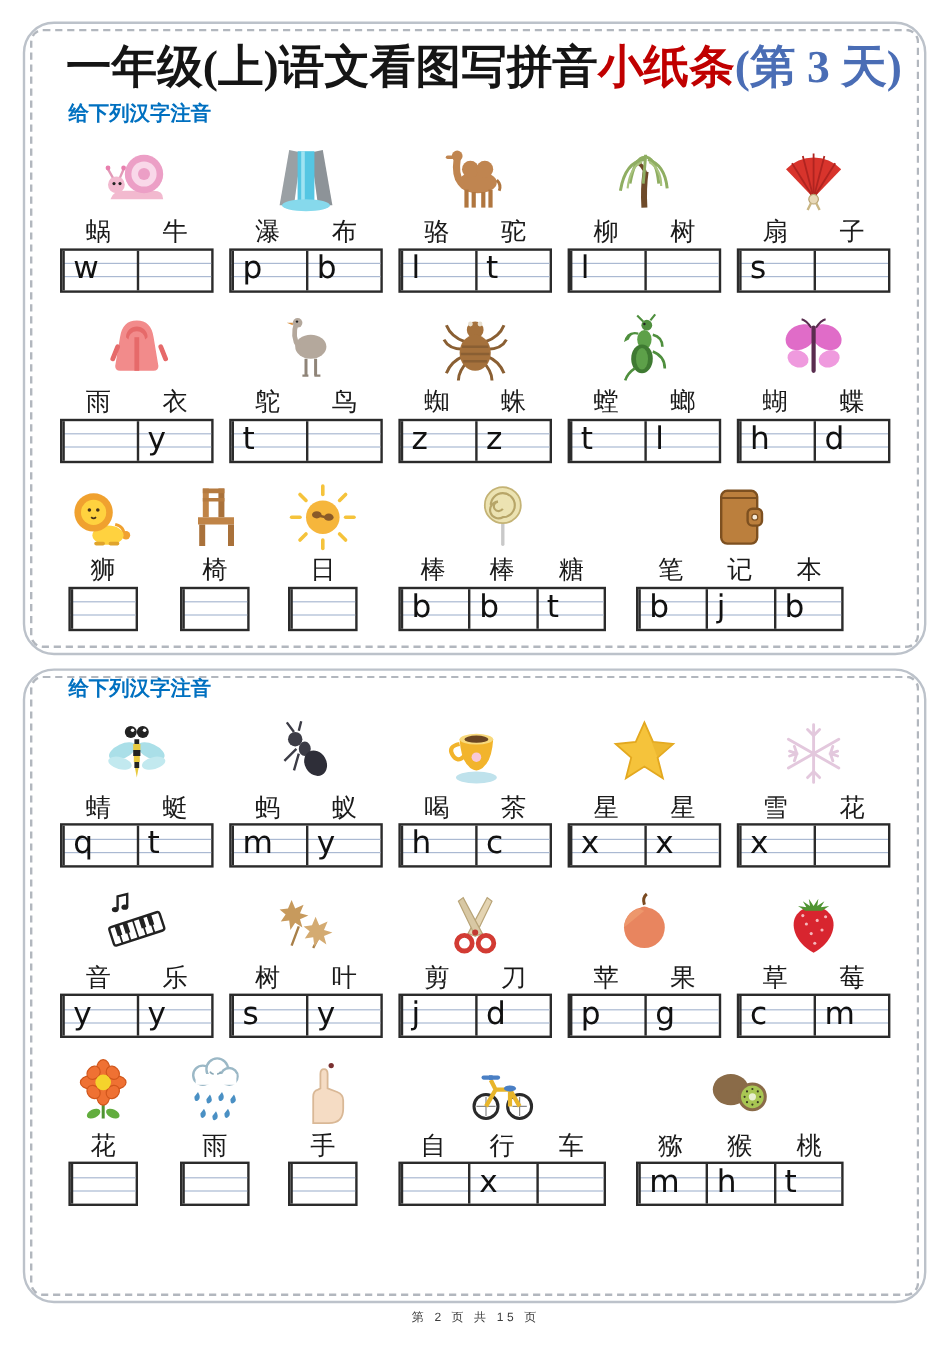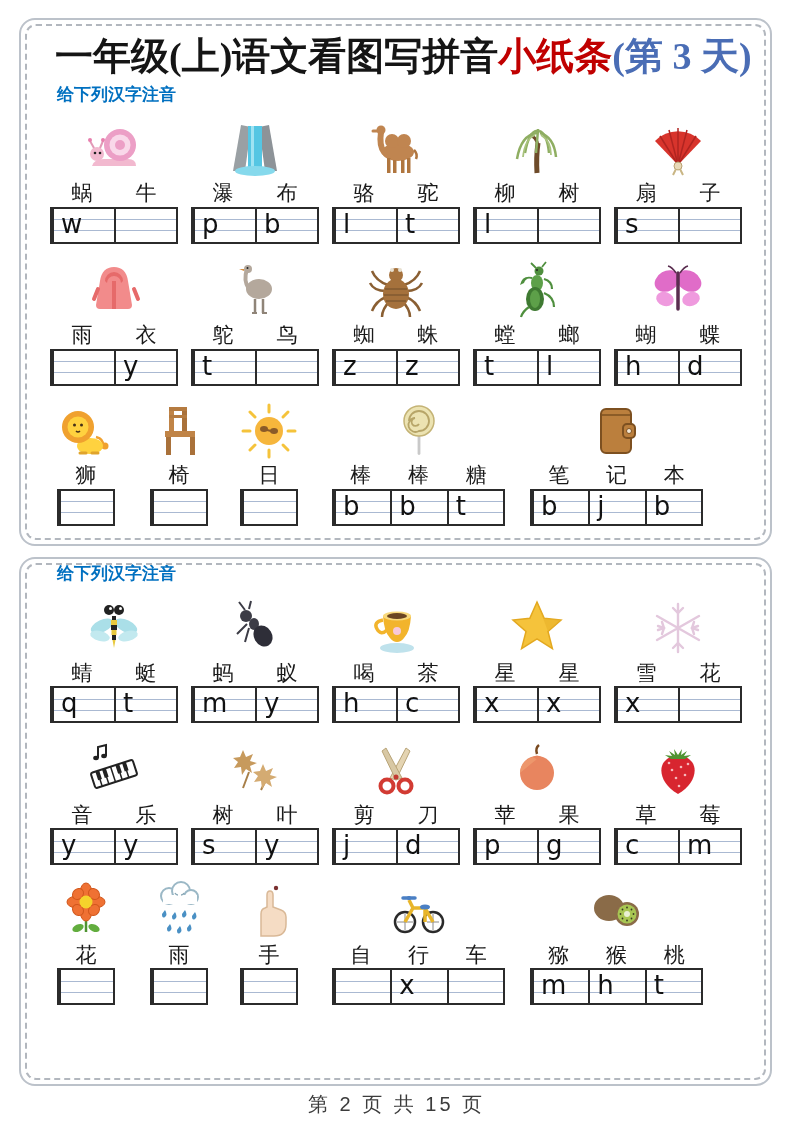--- a/index.html
+++ b/index.html
@@ -2,21 +2,21 @@
 <html style="--red: #c00000; --dayblue: #4a6db5; --subblue: #0070c0; --card-border: #bcc2ca; --boxborder: #2b2b2b; --guide: #aab9d2;"><head>
 <meta charset="utf-8">
 <style>
   html,body{margin:0;padding:0;}
   body{
     width:793px;height:1122px;background:#ffffff;position:relative;
     font-family:"Liberation Sans",sans-serif;overflow:hidden;
   }
   .card{
     position:absolute;left:19px;width:753px;background:#fff;
-    border:2px solid var(--card-border,#bcc2ca);border-radius:16px;box-sizing:border-box;
+    border:2px solid var(--card-border,#bcc2ca);border-radius:26px;box-sizing:border-box;
   }
   #card0{top:18px;height:528px;}
   #card1{top:557px;height:529px;}
   .card-inner{
     position:absolute;top:4px;left:4px;right:4px;bottom:4px;
     border:2px dashed #b2b7be;border-radius:11px;pointer-events:none;
   }
   .title{
     margin:14px 0 0 34px;font-family:"Liberation Serif",serif;font-weight:700;
     font-size:38px;line-height:1.2;white-space:nowrap;letter-spacing:0;
@@ -47,21 +47,21 @@
   }
   .gline{position:absolute;left:0;right:0;height:1px;background:var(--guide,#aab9d2);}
   .cell{flex:1;position:relative;border-left:2px solid var(--boxborder,#2b2b2b);}
   .cell:first-child{border-left:none;}
   .letter{
     position:absolute;left:7px;bottom:5px;font-size:26px;line-height:1;color:#111;
     font-family:"DejaVu Sans",sans-serif;
   }
   .footer{
     position:absolute;left:0;right:0;top:1091px;text-align:center;
-    font-size:20px;color:#3c3c3c;letter-spacing:3px;
+    font-size:10px;color:#3c3c3c;letter-spacing:3px;
   }
 </style>
 </head>
 <body>
 
 <section class="card" id="card0">
   <div class="card-inner"></div>
   <h1 class="title"><span class="t-black">一年级(上)语文看图写拼音</span><span class="t-red">小纸条</span><span class="t-blue">(第 3 天)</span></h1>
   <div class="subtitle">给下列汉字注音</div>
   <div class="rows">

